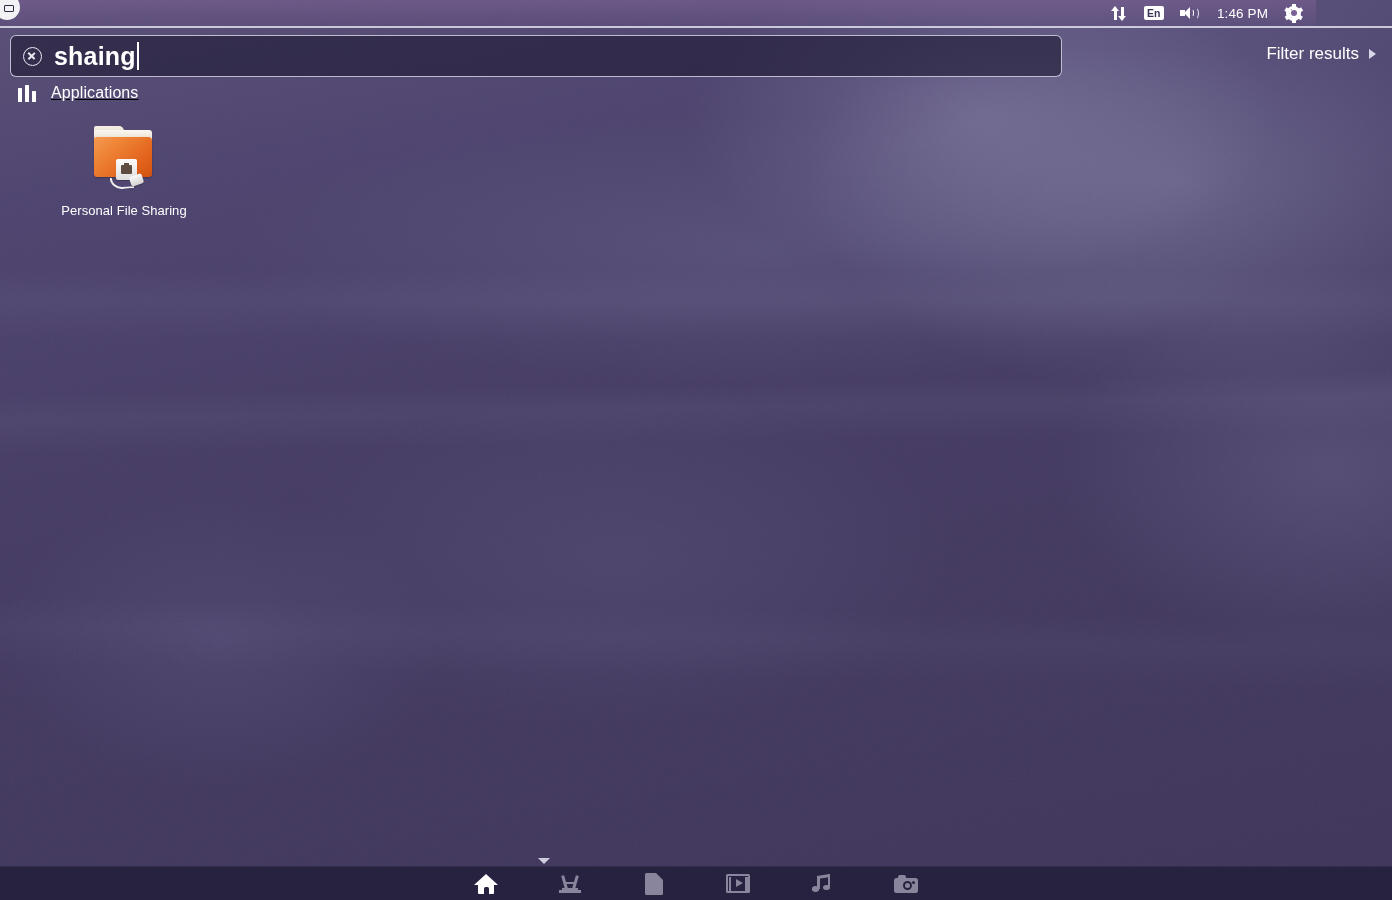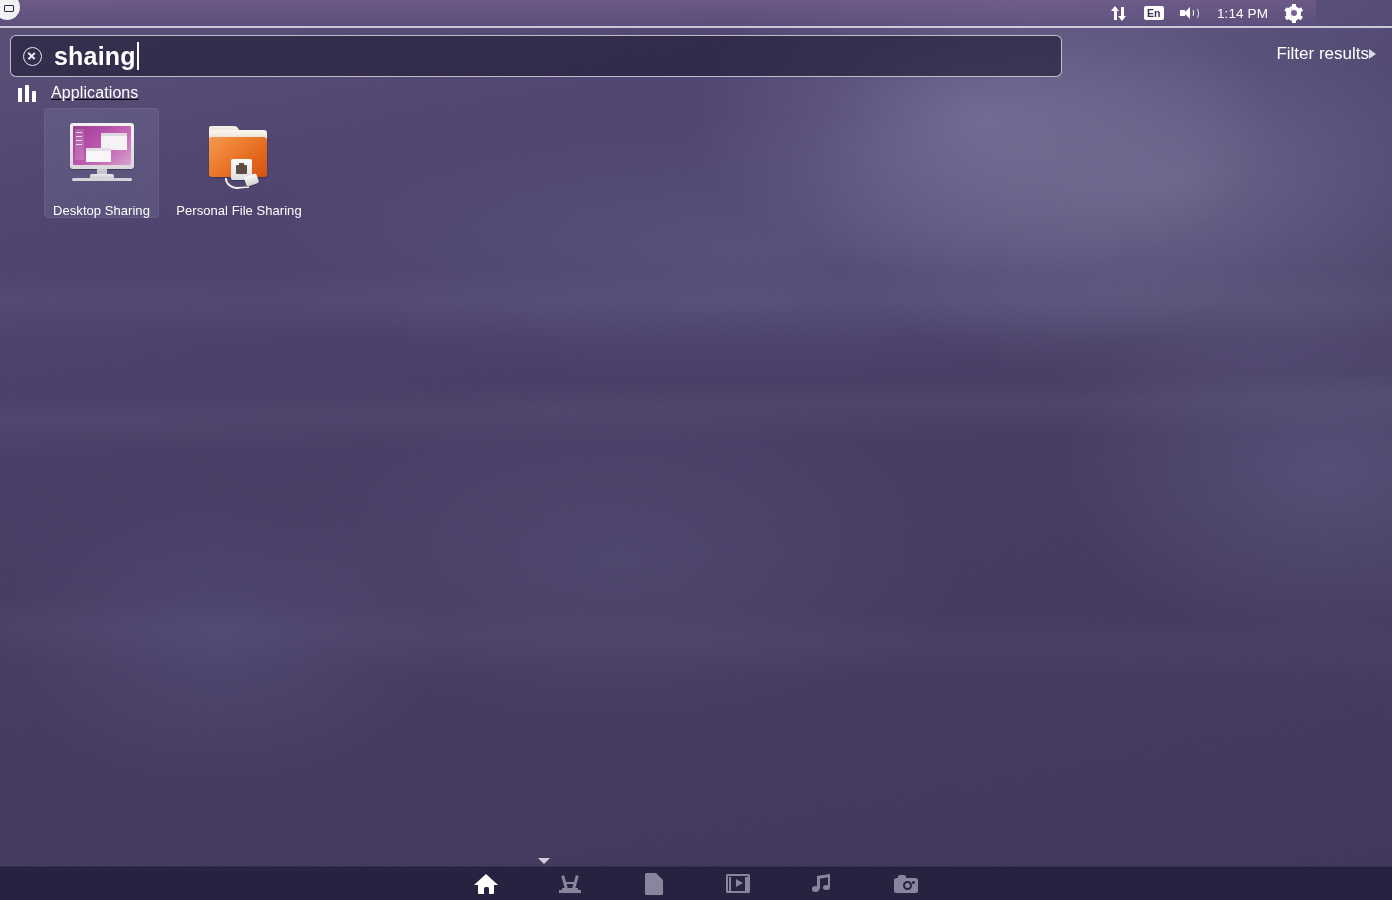--- a/index.html
+++ b/index.html
@@ -176,20 +176,21 @@
     display: inline-block;
   }
 
   
   #filter-results {
     position: absolute;
     top: 44px;
     right: 16px;
     display: flex;
     align-items: center;
+    gap: 10px;
     z-index: 30;
     color: #ffffff;
     font-size: 17px;
   }
   #filter-arrow {
     width: 0; height: 0;
     border-left: 7px solid #d8d8e8;
     border-top: 5px solid transparent;
     border-bottom: 5px solid transparent;
   }
@@ -641,21 +642,21 @@
 
       <div class="tray-item">
         <span class="ic-vol">
           <span class="spk"></span>
             <span class="cone"></span>
           <span class="w1"></span>
             <span class="w2"></span>
         </span>
       </div>
 
-      <div class="tray-time">1:14 PM</div>
+      <div class="tray-time">1:46 PM</div>
 
       <div class="tray-item">
         <span class="ic-gear">
           <span class="tooth"></span>
             <span class="tooth t2"></span>
             <span class="tooth t3"></span>
           <span class="ring"></span>
             <span class="hole"></span>
         </span>
       </div>
@@ -683,41 +684,20 @@
     <span id="apps-lens-icon">
       <span class="bar b1"></span>
       <span class="bar b2"></span>
       <span class="bar b3"></span>
     </span>
     <span id="cat-label">Applications</span>
   </div>
 
   <div id="results-grid">
 
-    <div class="result-tile selected">
-      <div class="icon-box">
-        <span class="monitor-icon">
-          <span class="mon-bezel"></span>
-          <span class="mon-screen">
-            <span class="mon-sidebar">
-                <i></i>
-                <i></i>
-                <i></i>
-                <i></i>
-              </span>
-            <span class="mon-win-a"></span>
-            <span class="mon-win-b"></span>
-          </span>
-          <span class="mon-neck"></span>
-          <span class="mon-base"></span>
-          <span class="mon-cable"></span>
-        </span>
-      </div>
-      <div class="tile-label">Desktop Sharing</div>
-    </div>
 
     <div class="result-tile wide">
       <div class="icon-box">
         <span class="folder-icon">
           <span class="fold-tab"></span>
           <span class="fold-back"></span>
           <span class="fold-body">
             <span class="jack-plate">
                 <span class="jack-hole"></span>
               </span>

